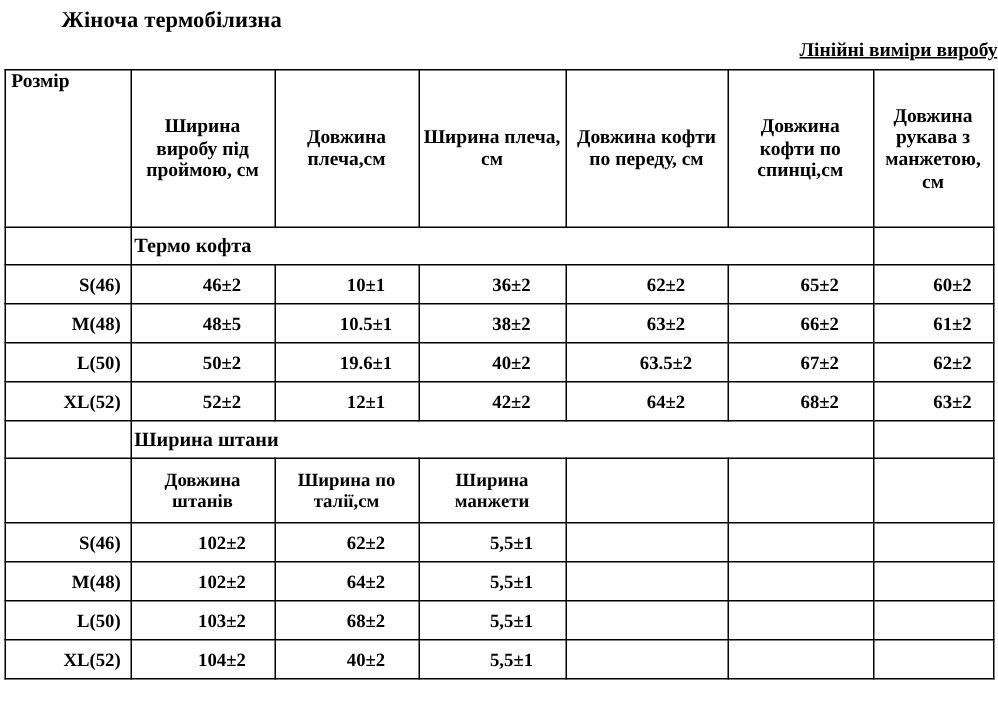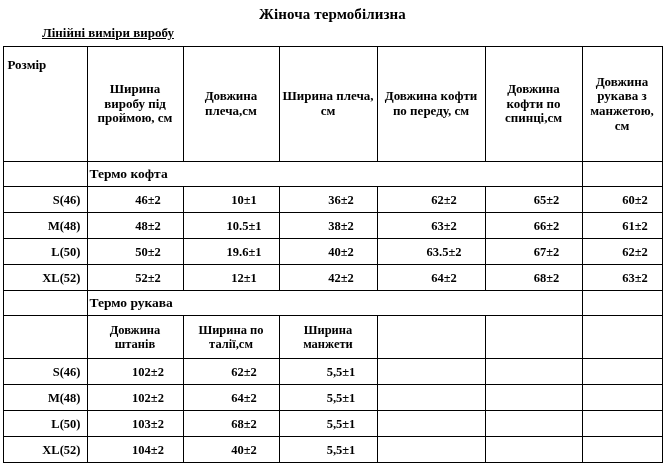--- a/index.html
+++ b/index.html
@@ -14,28 +14,28 @@
     color: #000000;
     overflow: hidden;
   }
   .page {
     width: 665px;
     height: 469px;
     position: relative;
     box-sizing: border-box;
   }
   .title {
-    text-align: center;
     font-weight: bold;
     font-size: 15px;
     margin: 6px 0 2px 0;
     letter-spacing: 0.1px;
+    padding-left: 41px;
   }
   .subtitle {
-    text-align: left;
+    text-align: right;
     font-weight: bold;
     font-size: 13px;
     margin: 0 0 5px 0;
     padding-left: 42px;
   }
   .subtitle span {
     text-decoration: underline;
   }
   table {
     border-collapse: collapse;
@@ -54,21 +54,21 @@
   }
   thead td {
     height: 102px;
     font-weight: bold;
     font-size: 13px;
   }
   .hdr-size {
     text-align: left;
     padding-left: 4px;
     vertical-align: top;
-    padding-top: 11px;
+    padding-top: 0;
   }
   .section-row td {
     height: 22px;
     font-weight: bold;
     font-size: 13.5px;
     text-align: left;
   }
   .data-row td {
     height: 23px;
     padding-left: 28px;
@@ -127,21 +127,21 @@
         <td class="size-cell">S(46)</td>
         <td>46±2</td>
         <td>10±1</td>
         <td>36±2</td>
         <td>62±2</td>
         <td>65±2</td>
         <td>60±2</td>
       </tr>
       <tr class="data-row">
         <td class="size-cell">M(48)</td>
-        <td>48±2</td>
+        <td>48±5</td>
         <td>10.5±1</td>
         <td>38±2</td>
         <td>63±2</td>
         <td>66±2</td>
         <td>61±2</td>
       </tr>
       <tr class="data-row">
         <td class="size-cell">L(50)</td>
         <td>50±2</td>
         <td>19.6±1</td>
@@ -155,21 +155,21 @@
         <td>52±2</td>
         <td>12±1</td>
         <td>42±2</td>
         <td>64±2</td>
         <td>68±2</td>
         <td>63±2</td>
       </tr>
 
       <tr class="section-row">
         <td class="blank"></td>
-        <td colspan="5">Термо рукава</td>
+        <td colspan="5">Ширина штани</td>
         <td class="blank"></td>
       </tr>
 
       <tr class="pants-head">
         <td></td>
         <td>Довжина штанів</td>
         <td>Ширина по талії,см</td>
         <td>Ширина манжети</td>
         <td></td>
         <td></td>

